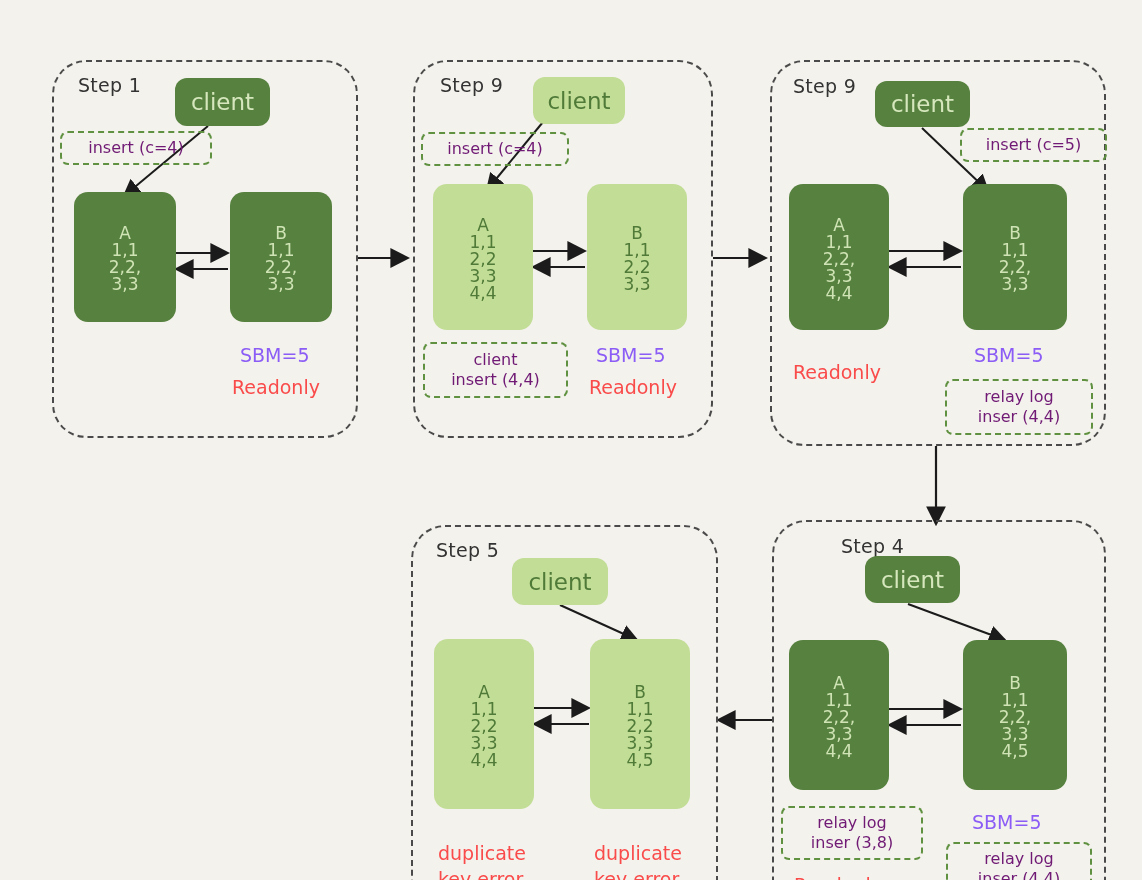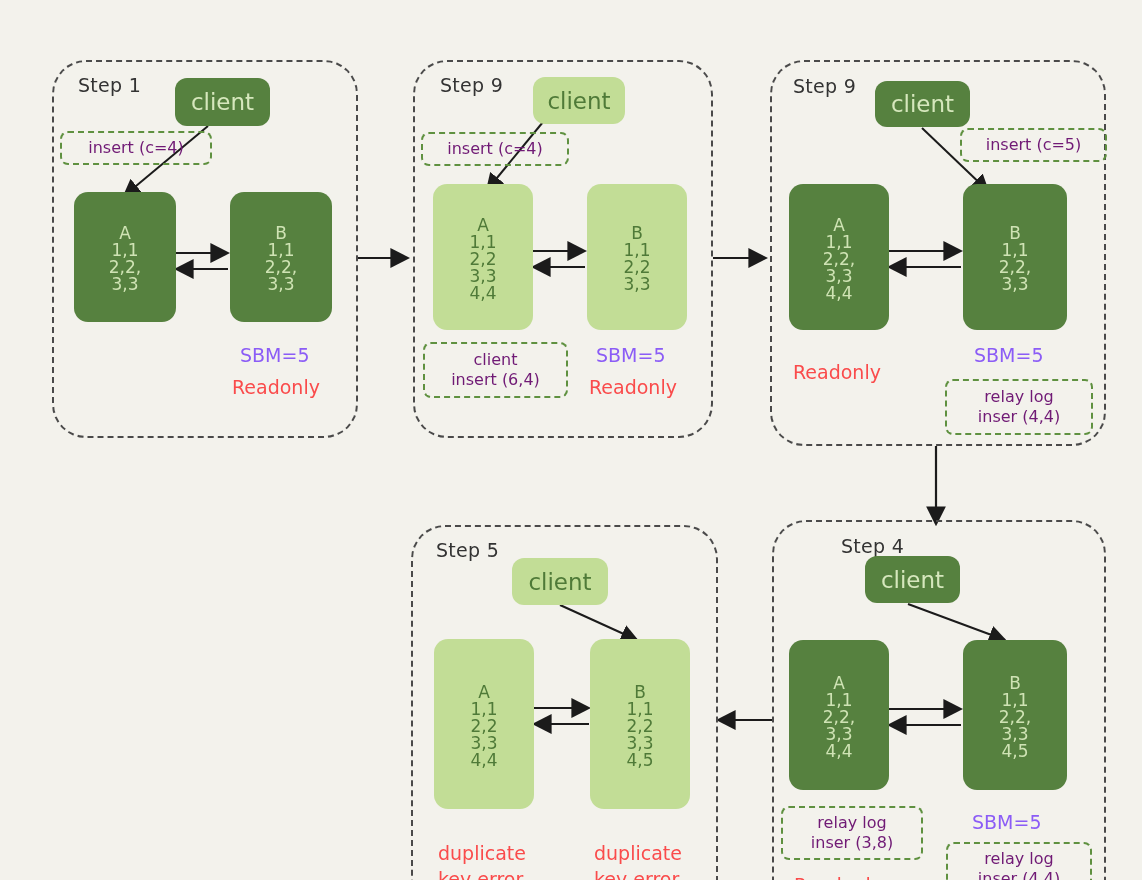--- a/index.html
+++ b/index.html
@@ -227,21 +227,21 @@
     <div class="rows">
       <span class="ln">B</span>
       <span class="ln">1,1</span>
       <span class="ln">2,2</span>
       <span class="ln">3,3</span>
     </div>
   </div>
 
   <div class="note" style="left:423px;top:294px;width:145px;height:56px;">
     <span class="nl">client</span>
-    <span class="nl">insert (6,4)</span>
+    <span class="nl">insert (4,4)</span>
   </div>
 
   <div class="plain" style="left:596px;top:296px;">SBM=5</div>
   <div class="red" style="left:589px;top:327px;">
     <span class="rl">Readonly</span>
   </div>
 
   <div class="panel" style="left:770px;top:12px;width:336px;height:386px;"></div>
   <div class="panel-title" style="left:793px;top:27px;">Step 9</div>
 

